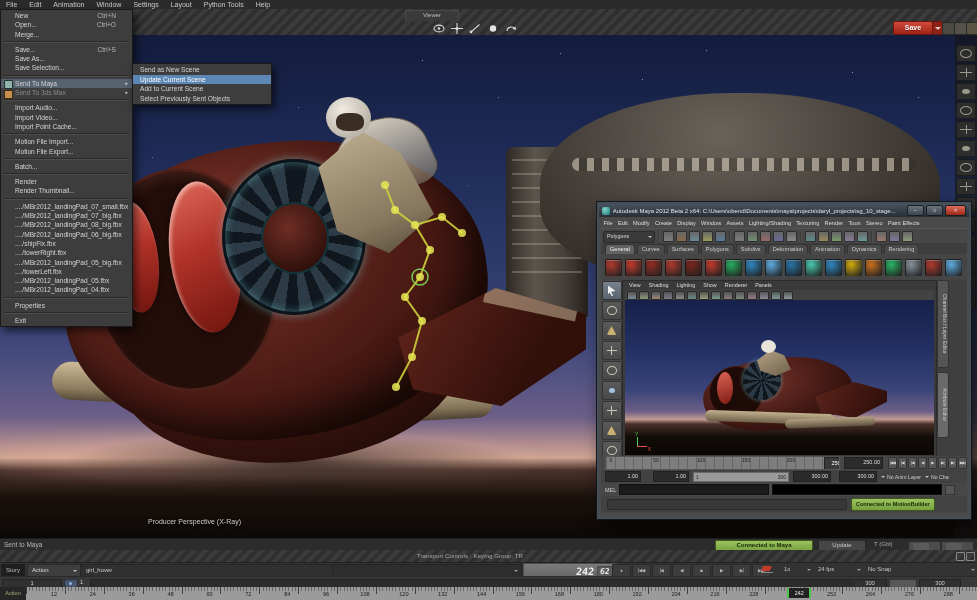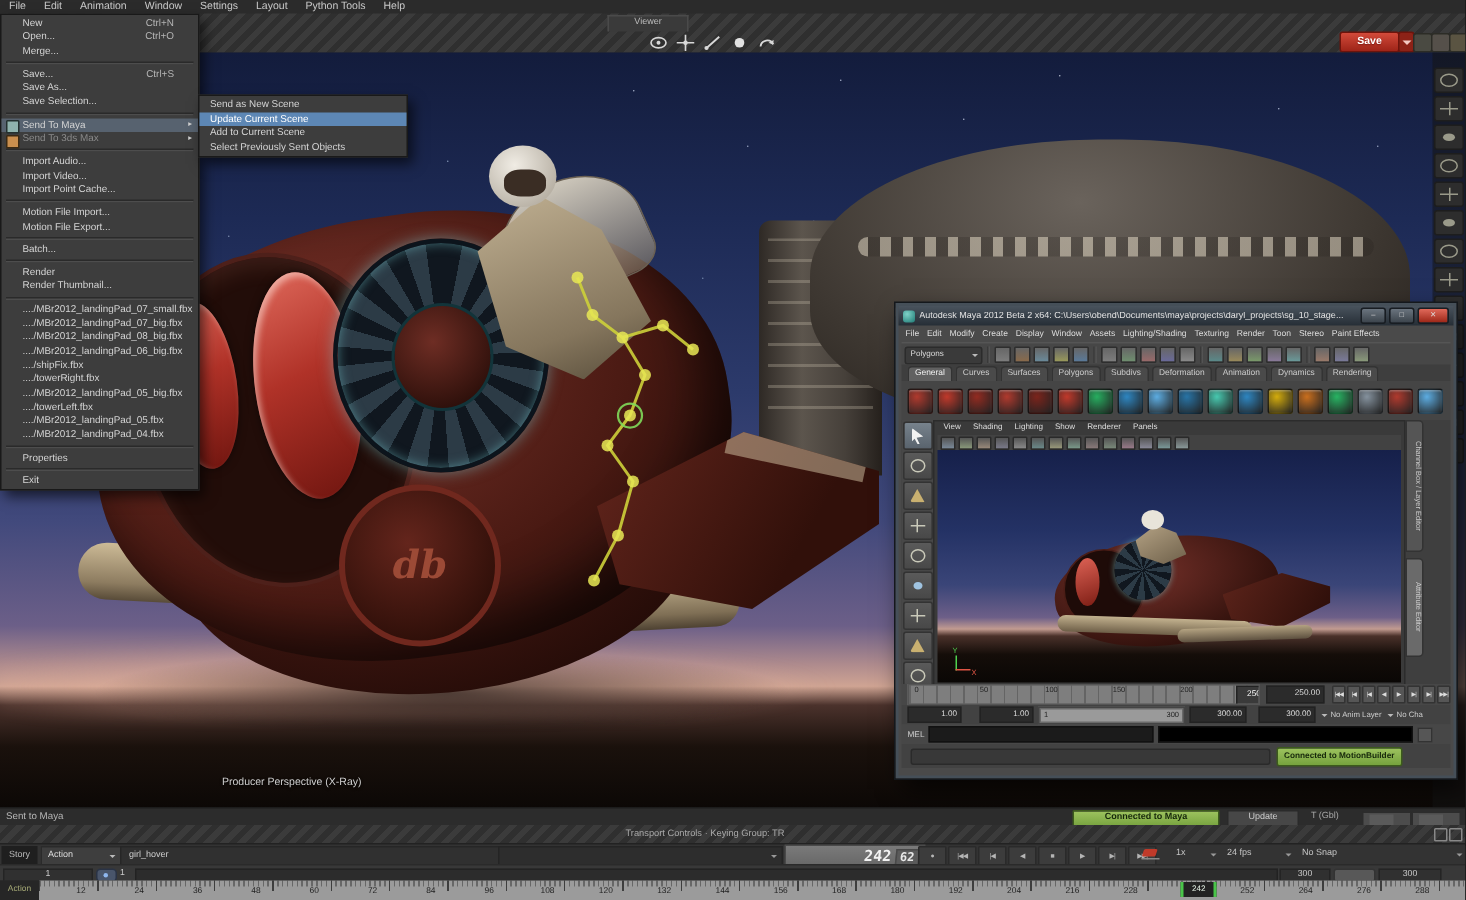--- a/index.html
+++ b/index.html
@@ -285,23 +285,20 @@
     <div id="red-oval-1" class="abs red-oval"></div>
     <div id="red-oval-2" class="abs red-oval"></div>
     <div id="turbine" class="abs">
       <div id="turbine-hub" class="abs"></div>
     </div>
     <div id="windshield" class="abs"></div>
     <div id="girl-body" class="abs"></div>
     <div id="girl-helmet" class="abs"></div>
     <div id="girl-visor" class="abs"></div>
     <div id="rear-fin" class="abs"></div>
-    <div id="db-plate" class="abs">
-        <span>db</span>
-      </div>
     <div class="abs" style="left:300px;top:90px;">
       <svg width="190" height="300" viewBox="0 0 190 300">
         <polyline points="85,60 95,85 115,100 130,125 120,152 105,172 122,196 112,232 96,262" fill="none" stroke="#cdd03a" stroke-width="2" opacity=".9"></polyline>
         <polyline points="115,100 142,92 162,108" fill="none" stroke="#cdd03a" stroke-width="2" opacity=".9"></polyline>
         <g fill="#e8e855" opacity=".85">
           <circle cx="85" cy="60" r="4"></circle>
             <circle cx="95" cy="85" r="4"></circle>
             <circle cx="115" cy="100" r="4"></circle>
           <circle cx="130" cy="125" r="4"></circle>
             <circle cx="120" cy="152" r="4"></circle>

